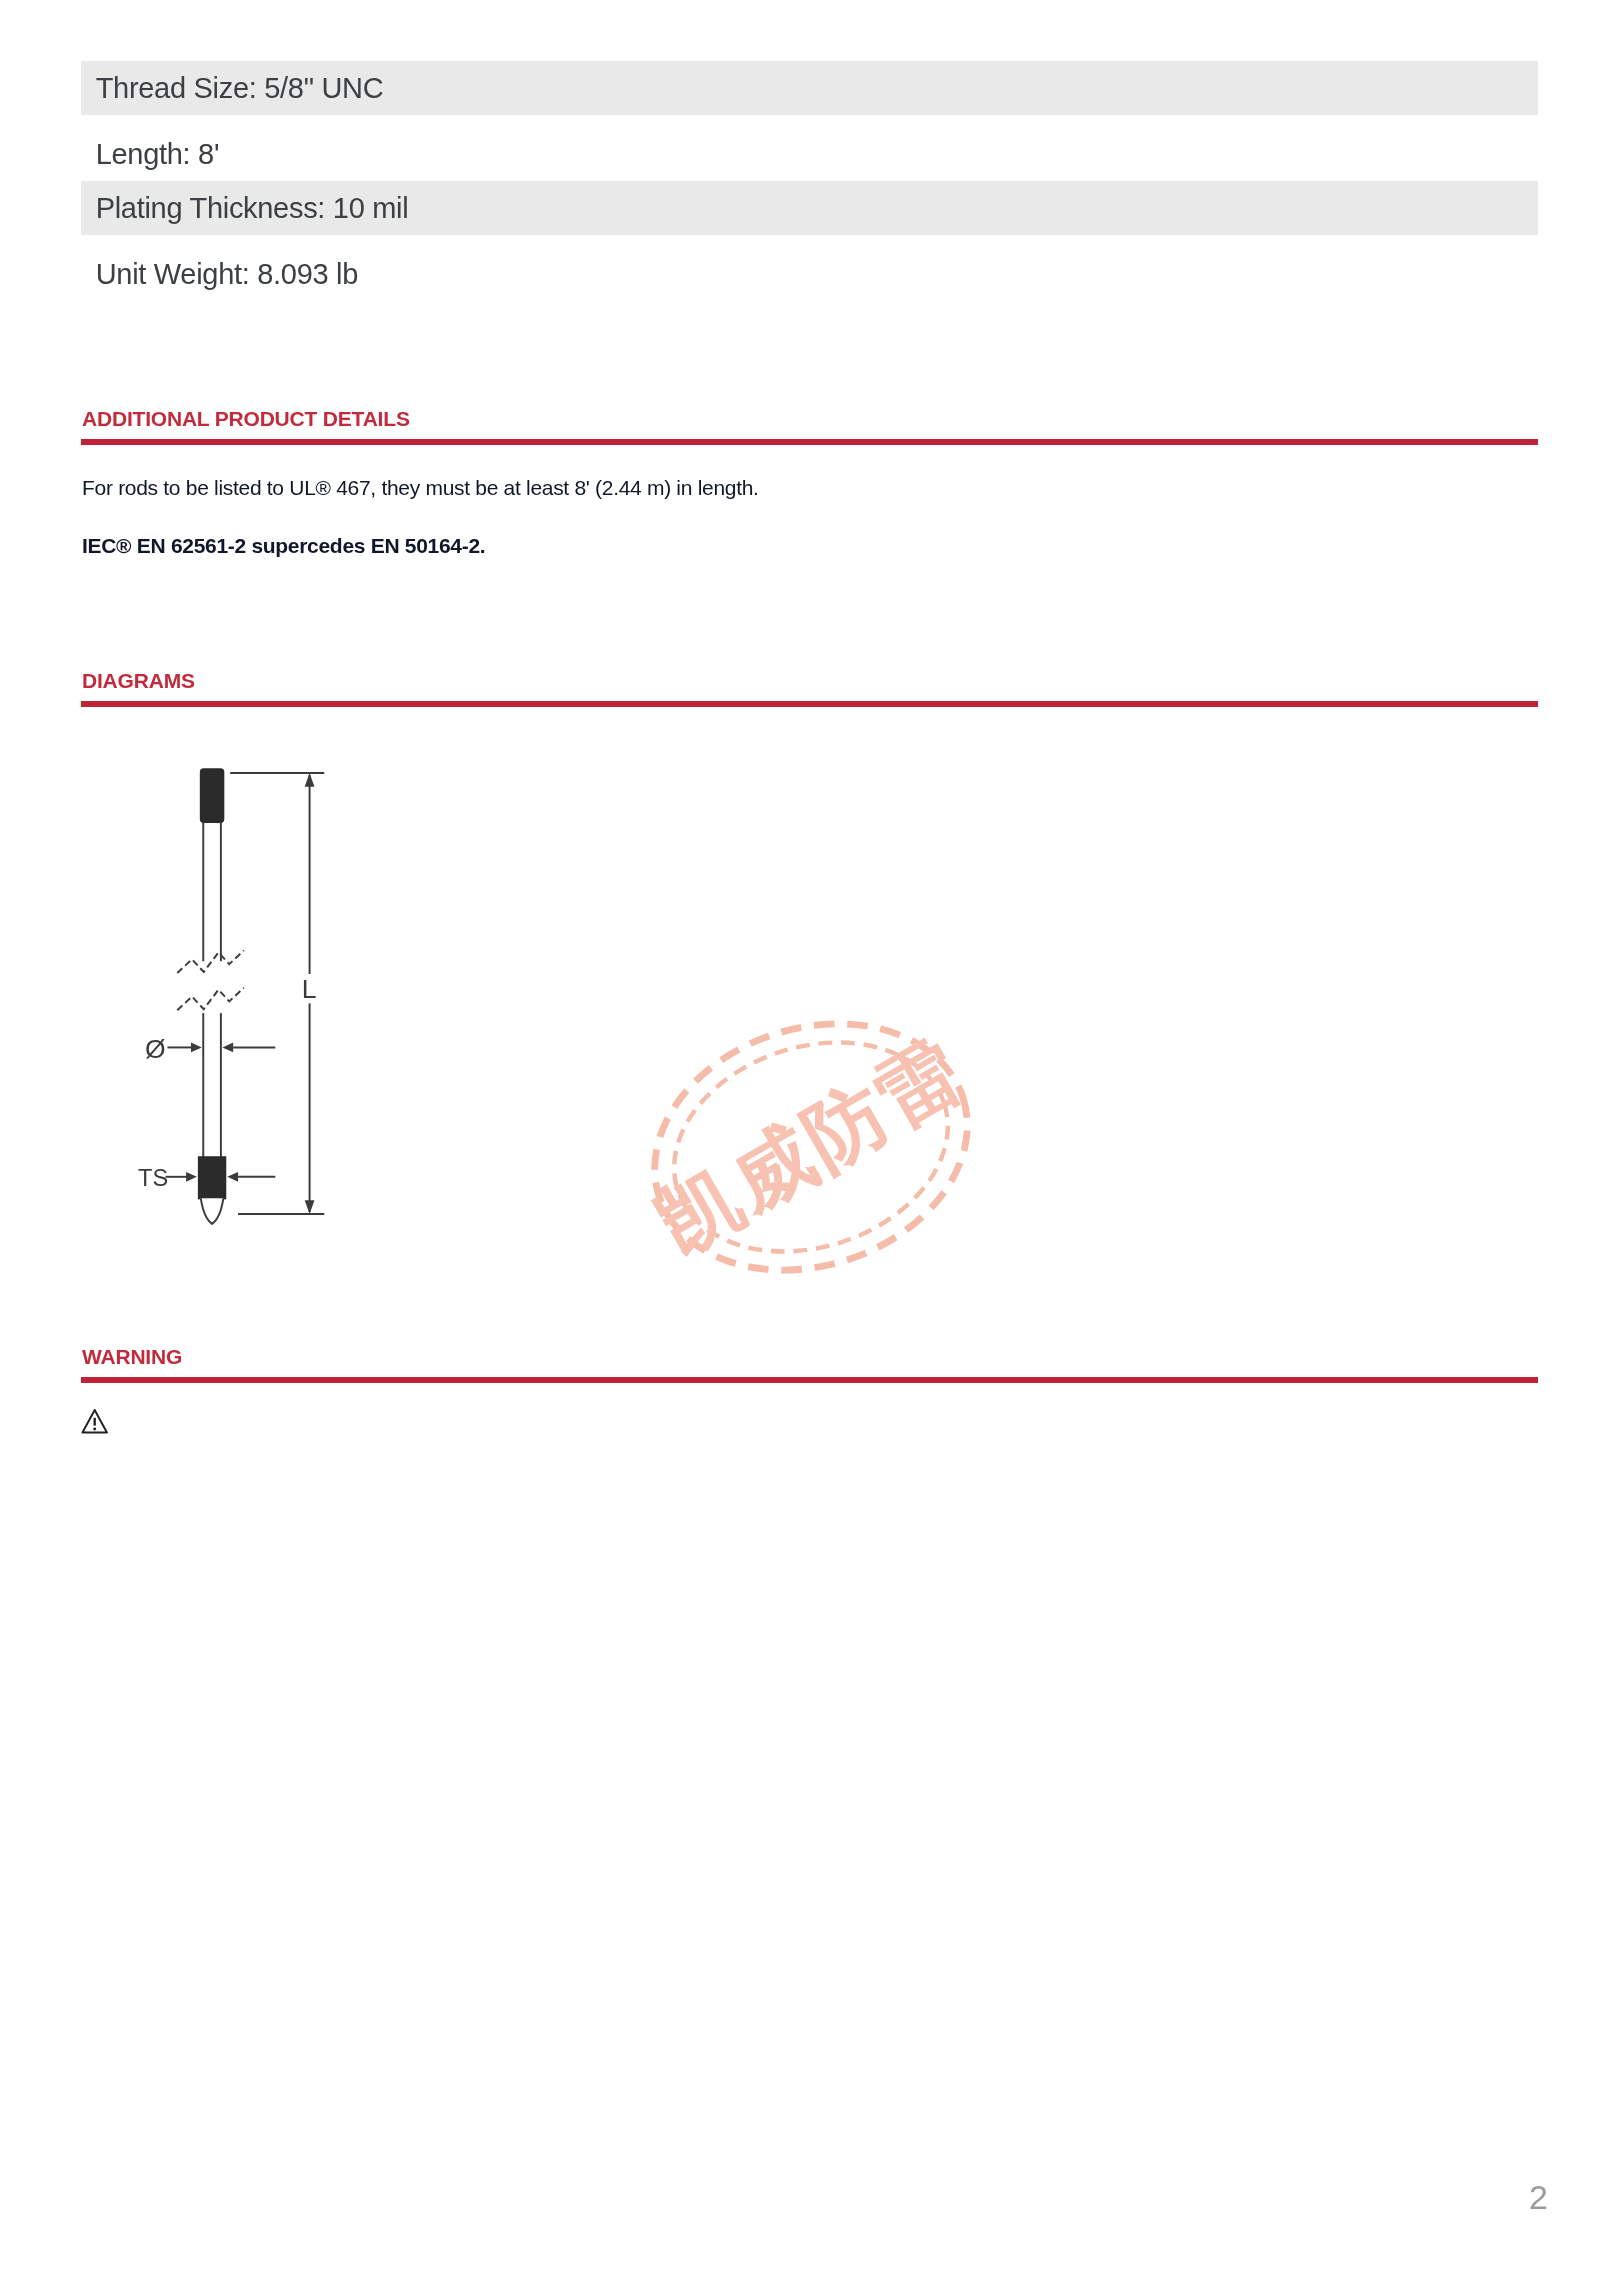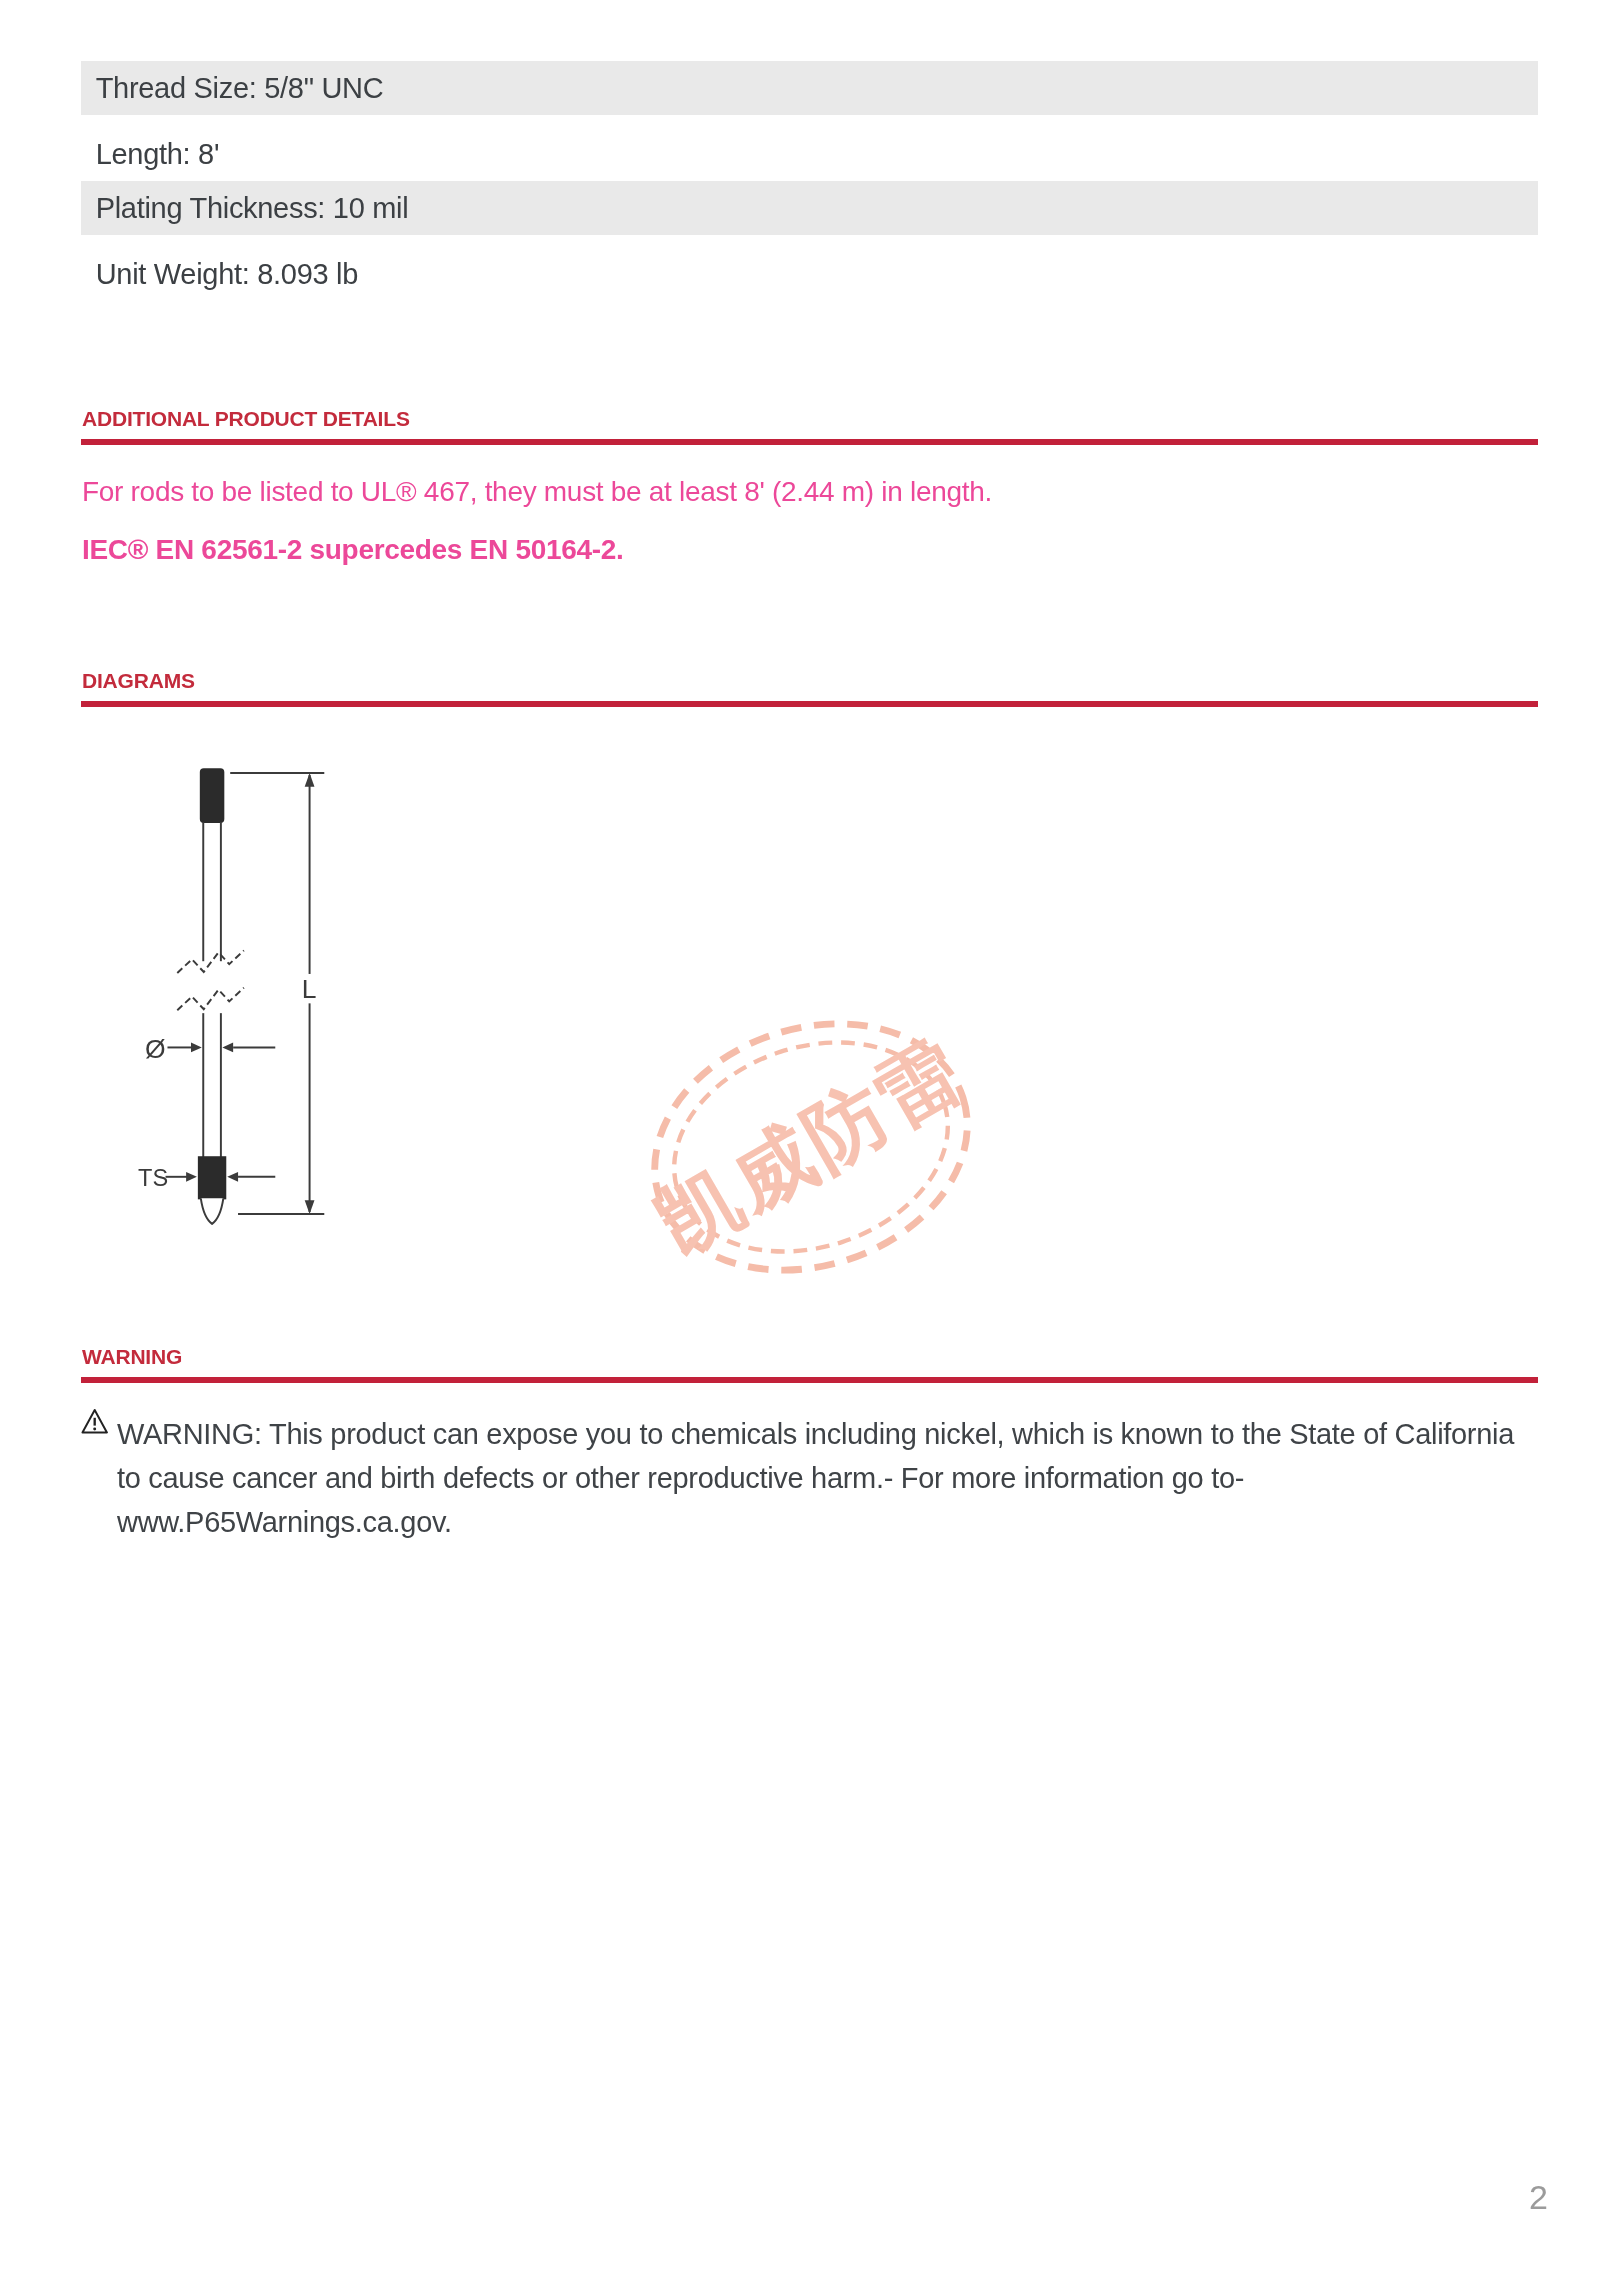--- a/index.html
+++ b/index.html
@@ -27,21 +27,21 @@
     position:absolute;left:82px;
     font-size:21px;font-weight:bold;letter-spacing:-0.2px;
     color:#c32b3c;
   }
   .section-rule{
     position:absolute;left:81px;width:1457px;height:5.9px;
     background:#c2213a;
   }
   .para{
     position:absolute;left:82px;width:1451px;
-    font-size:28px;letter-spacing:-0.3px;color:#ec4899;
+    font-size:21px;letter-spacing:-0.3px;color:#0f172a;
   }
   
   .diagram-svg{position:absolute;left:93px;top:763px;}
   
   .stamp-svg{position:absolute;left:615px;top:951px;pointer-events:none;}
   .stamp-text{
     font-family:"Liberation Sans", sans-serif;
     font-weight:bold;
   }
   
@@ -124,18 +124,17 @@
   </svg>
 
   <div class="section-title" style="top:1345px;">WARNING</div>
   <div class="section-rule" style="top:1377px;"></div>
 
   <svg class="warning-icon" width="27.4" height="27.4" viewBox="0 0 28 28">
     <path d="M14 2 L26.5 25 L1.5 25 Z" fill="none" stroke="#222" stroke-width="2" stroke-linejoin="round"></path>
     <line x1="14" y1="10" x2="14" y2="18" stroke="#222" stroke-width="2.4"></line>
     <circle cx="14" cy="21.5" r="1.5" fill="#222"></circle>
   </svg>
-  <div class="warning-text">WARNING: This product can expose you to chemicals including nickel, which is known to the State of California to cause cancer and birth defects or other reproductive harm.- For more information go to-www.P65Warnings.ca.gov.</div>
 
   <div class="page-number">2</div>
 
 </div>
 
 
 </body></html>

